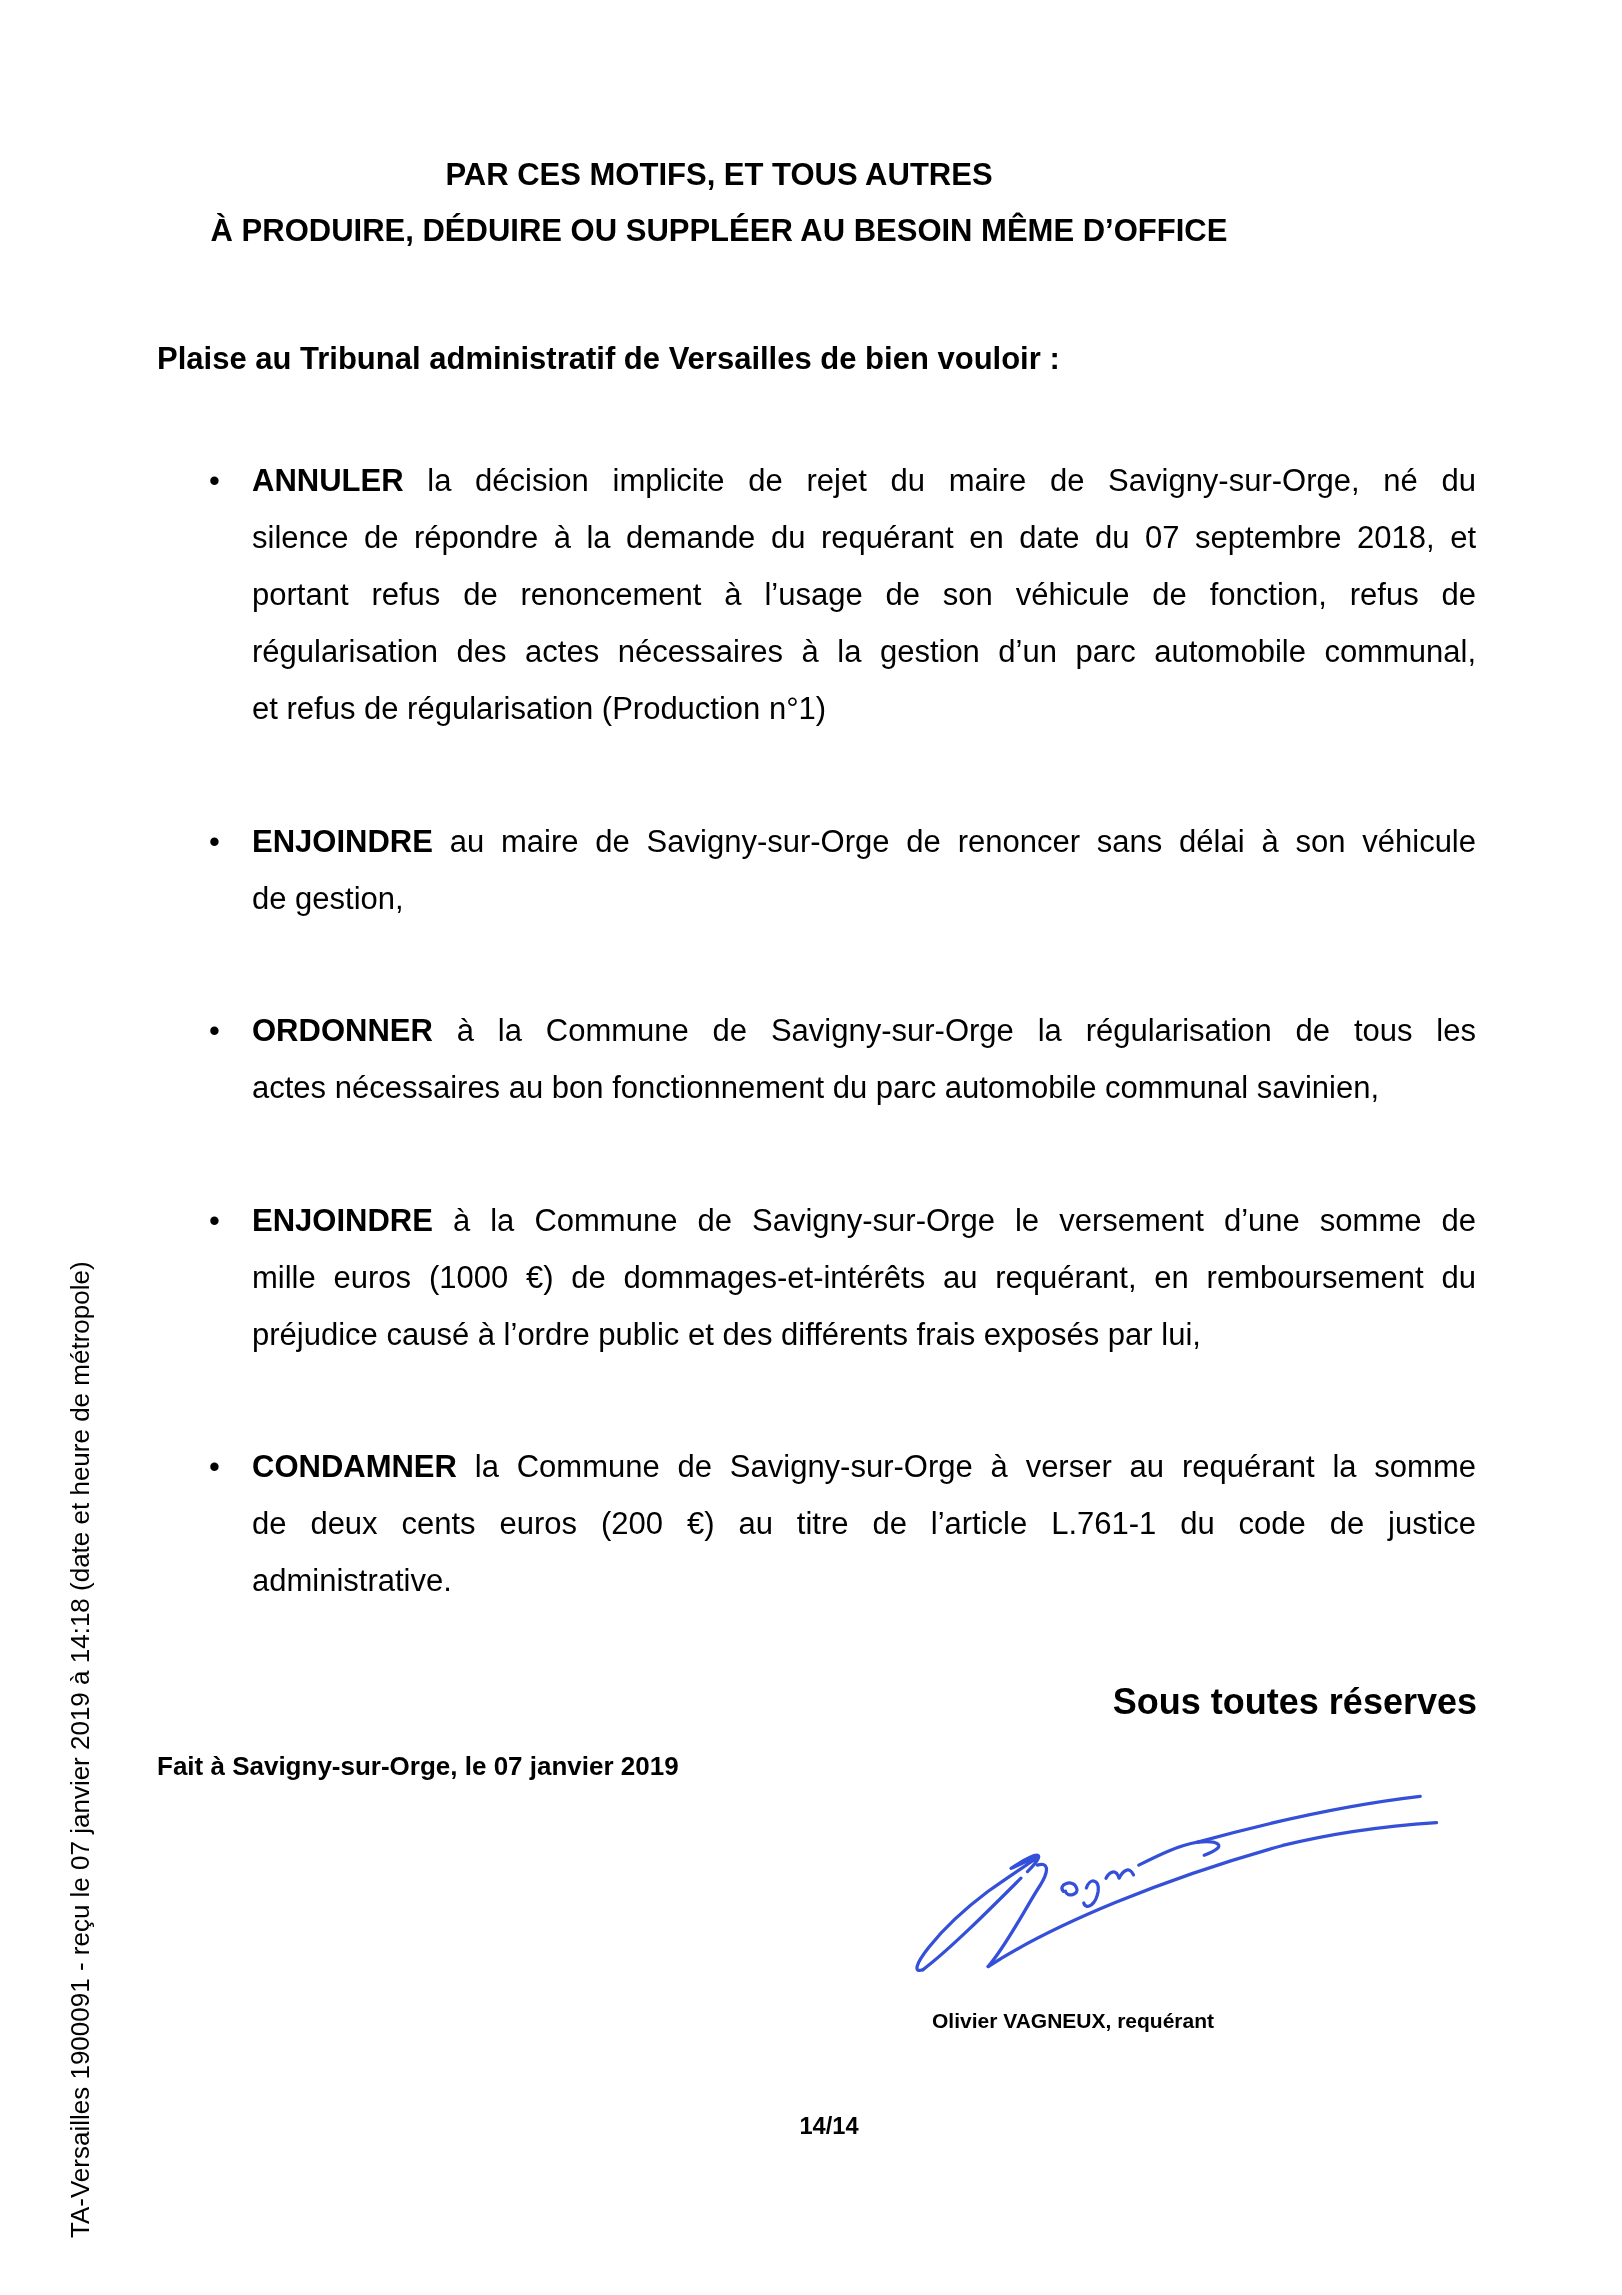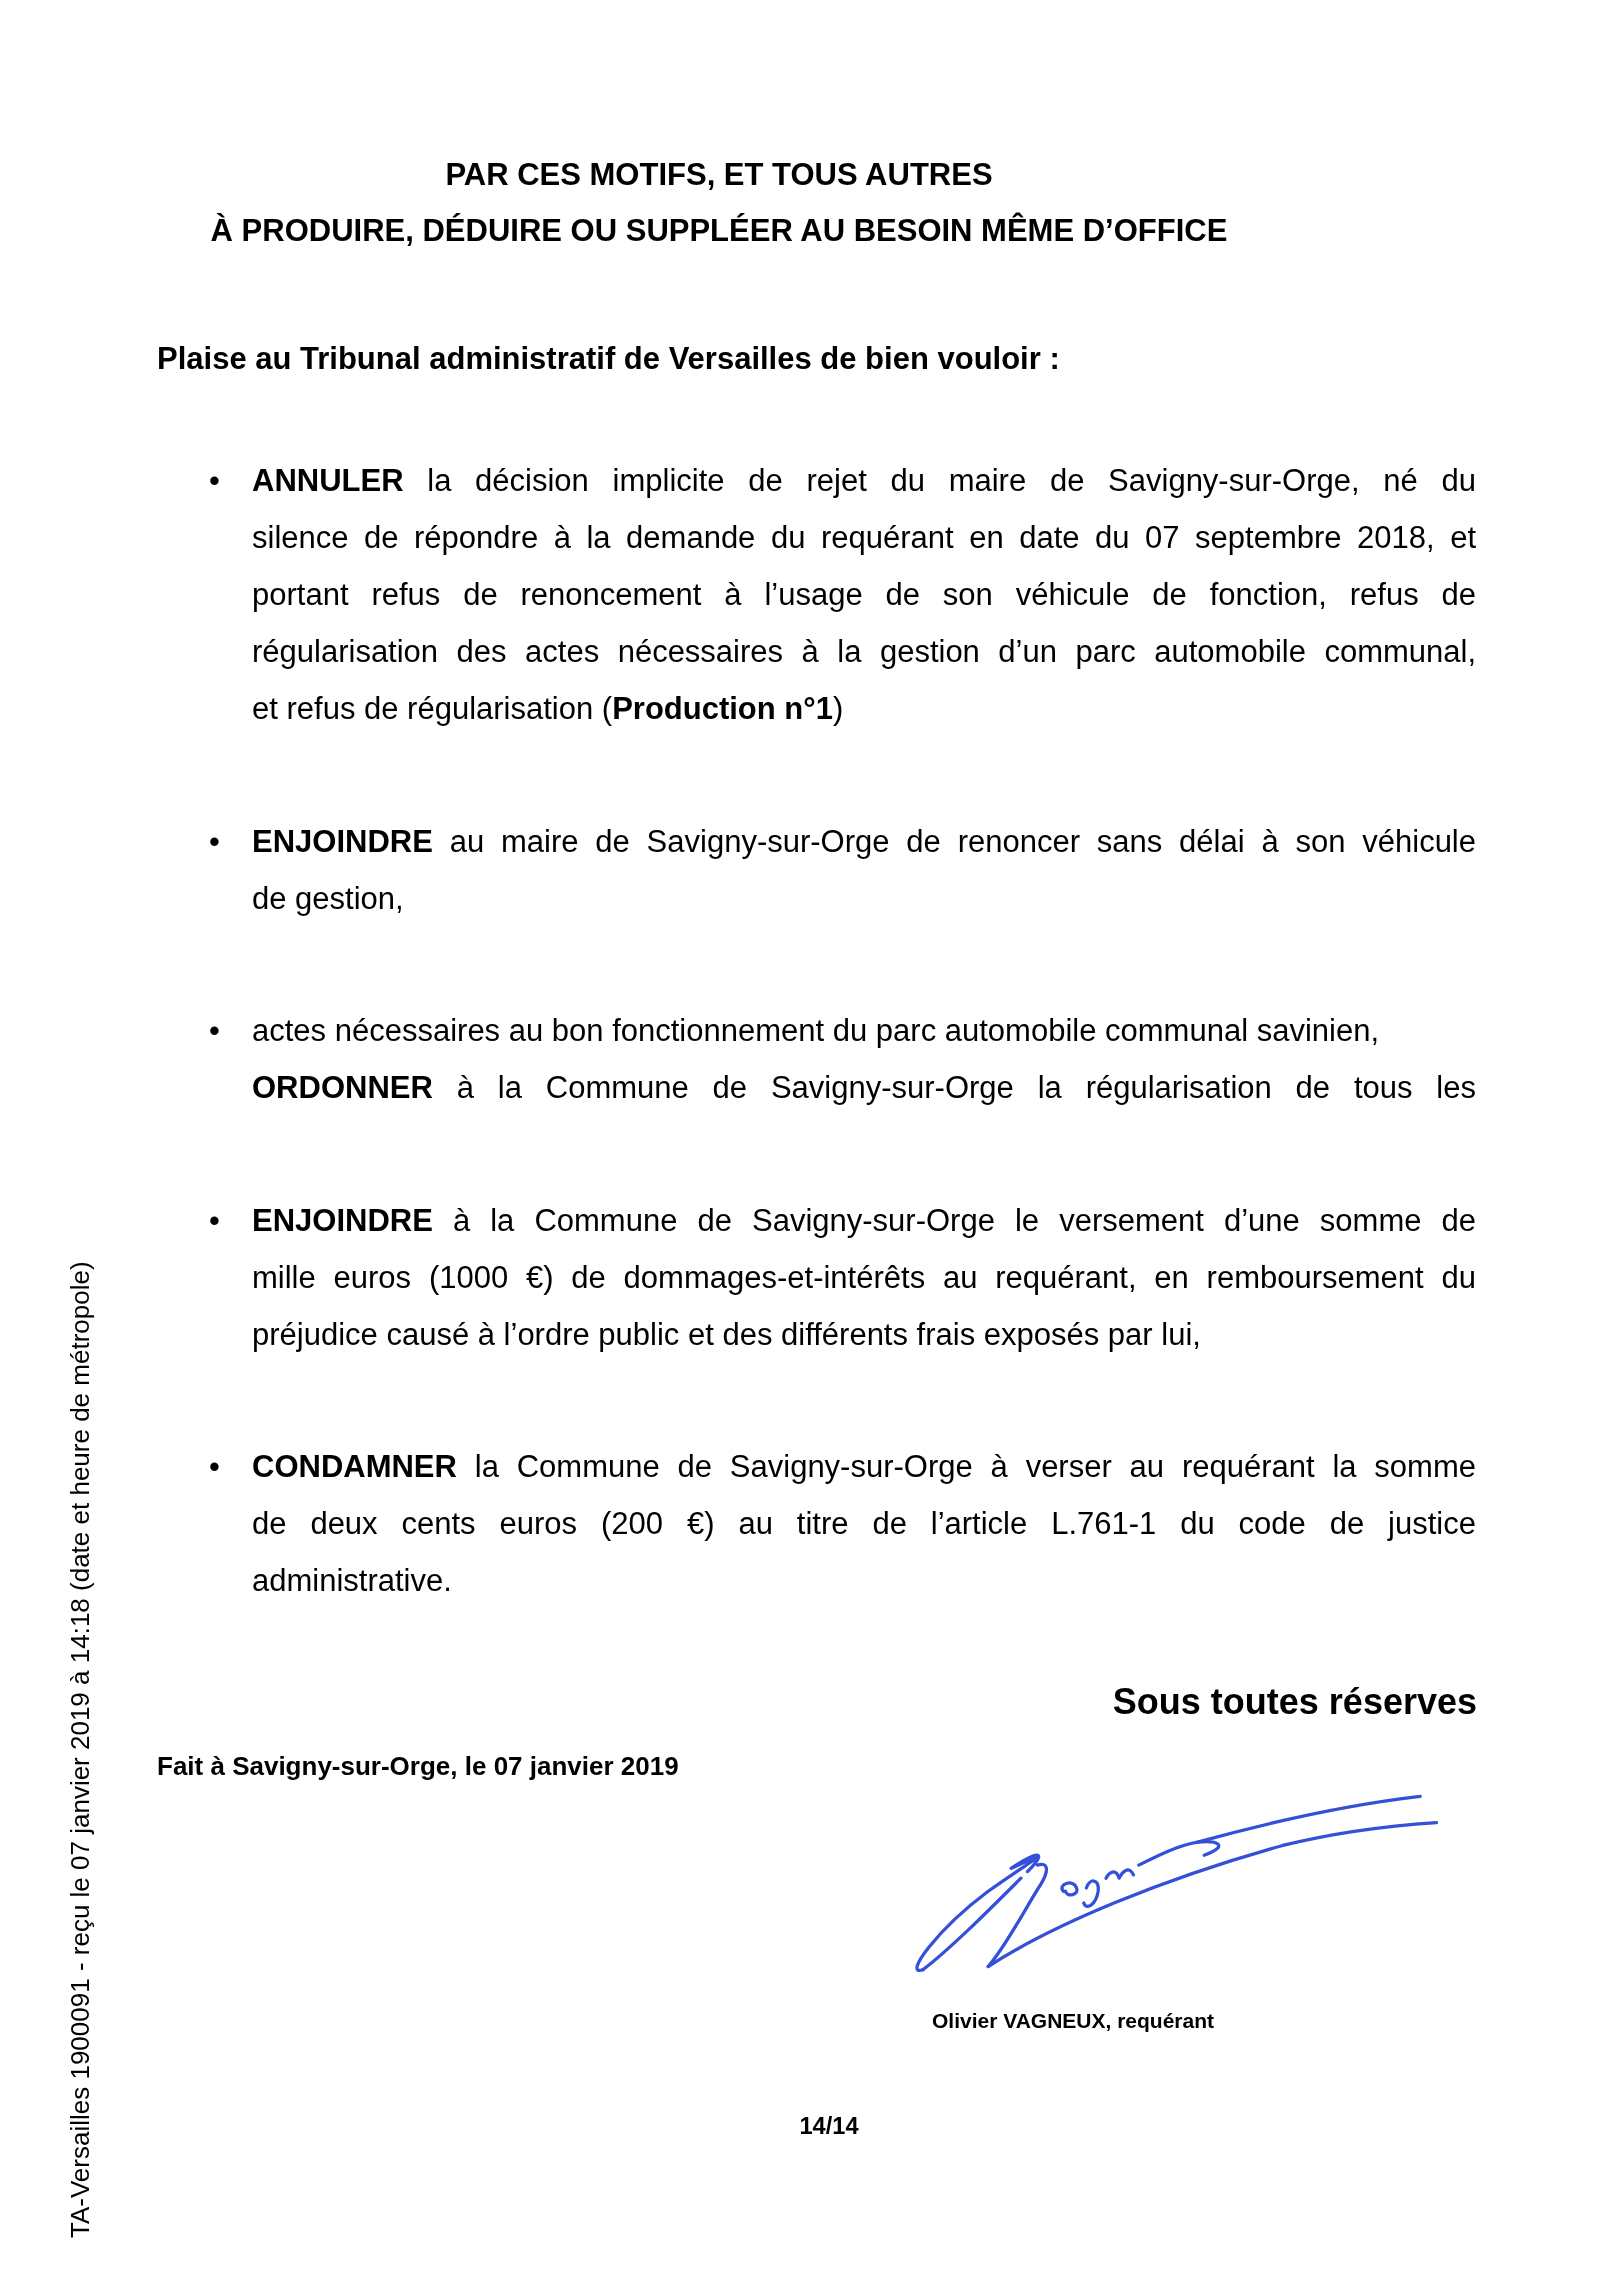--- a/index.html
+++ b/index.html
@@ -66,21 +66,21 @@
     display: block;
     height: 57px;
     text-align: justify;
     text-align-last: justify;
     white-space: nowrap;
   }
   .bullet-text .line.last {
     text-align-last: left;
   }
   .kw { font-weight: bold; }
-  .bold { font-weight: bold; margin-top: 8px; }
+  .bold { font-weight: normal; margin-top: 8px; }
   .reserves {
     position: absolute;
     right: 145px;
     top: 1683px;
     font-weight: bold;
     font-size: 36px;
     line-height: 37px;
   }
   .fait {
     position: absolute;
@@ -155,22 +155,22 @@
     <div class="bullet-dot">•</div>
     <div class="bullet-text">
       <span class="line"><span class="kw">ENJOINDRE</span><span> au maire de Savigny-sur-Orge de renoncer sans délai à son véhicule</span></span>
       <span class="line last">de gestion,</span>
     </div>
   </div>
 
   <div class="bullet-block" style="top:1002px;">
     <div class="bullet-dot">•</div>
     <div class="bullet-text">
+      <span class="line"><span class="kw">ORDONNER</span><span> à la Commune de Savigny-sur-Orge la régularisation de tous les</span></span>
       <span class="line last">actes nécessaires au bon fonctionnement du parc automobile communal savinien,</span>
-      <span class="line"><span class="kw">ORDONNER</span><span> à la Commune de Savigny-sur-Orge la régularisation de tous les</span></span>
     </div>
   </div>
 
   <div class="bullet-block" style="top:1192px;">
     <div class="bullet-dot">•</div>
     <div class="bullet-text">
       <span class="line"><span class="kw">ENJOINDRE</span><span> à la Commune de Savigny-sur-Orge le versement d’une somme de</span></span>
       <span class="line">mille euros (1000 €) de dommages-et-intérêts au requérant, en remboursement du</span>
       <span class="line last">préjudice causé à l’ordre public et des différents frais exposés par lui,</span>
     </div>

